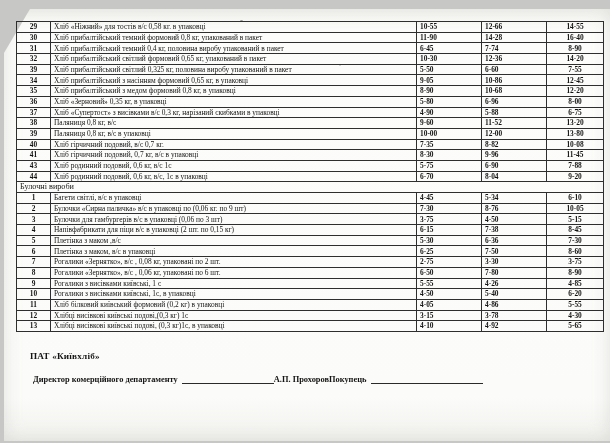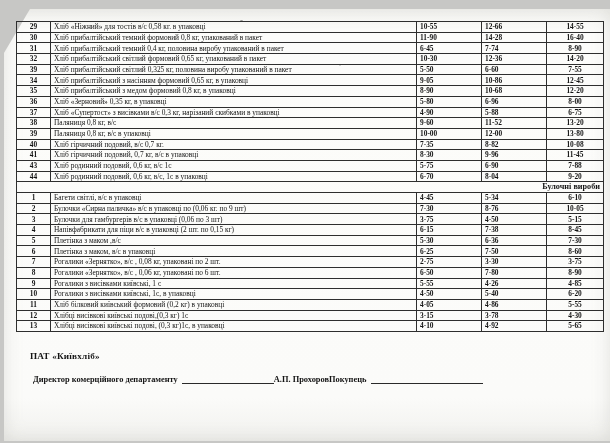--- a/index.html
+++ b/index.html
@@ -35,21 +35,21 @@
     color:#141414;
     white-space:nowrap;
     overflow:hidden;
   }
   td.c-num{width:34px;text-align:center;font-weight:bold;}
   td.c-name{width:366px;text-align:left;}
   td.c-p1{width:65px;font-weight:bold;}
   td.c-p2{width:65px;font-weight:bold;}
   td.c-p3{width:57px;text-align:center;font-weight:bold;}
   tr.section-hdr td{
-    text-align:right;font-weight:bold;font-size:8.2px;
+    text-align:left;font-weight:normal;font-size:8.2px;
   }
   .company{
     position:absolute;left:30px;top:351px;
     font-weight:bold;font-size:9.2px;color:#141414;letter-spacing:.2px;
   }
   .sig-line{
     position:absolute;left:33px;top:374px;width:560px;
     font-weight:bold;font-size:8.4px;color:#141414;
     white-space:nowrap;
   }

